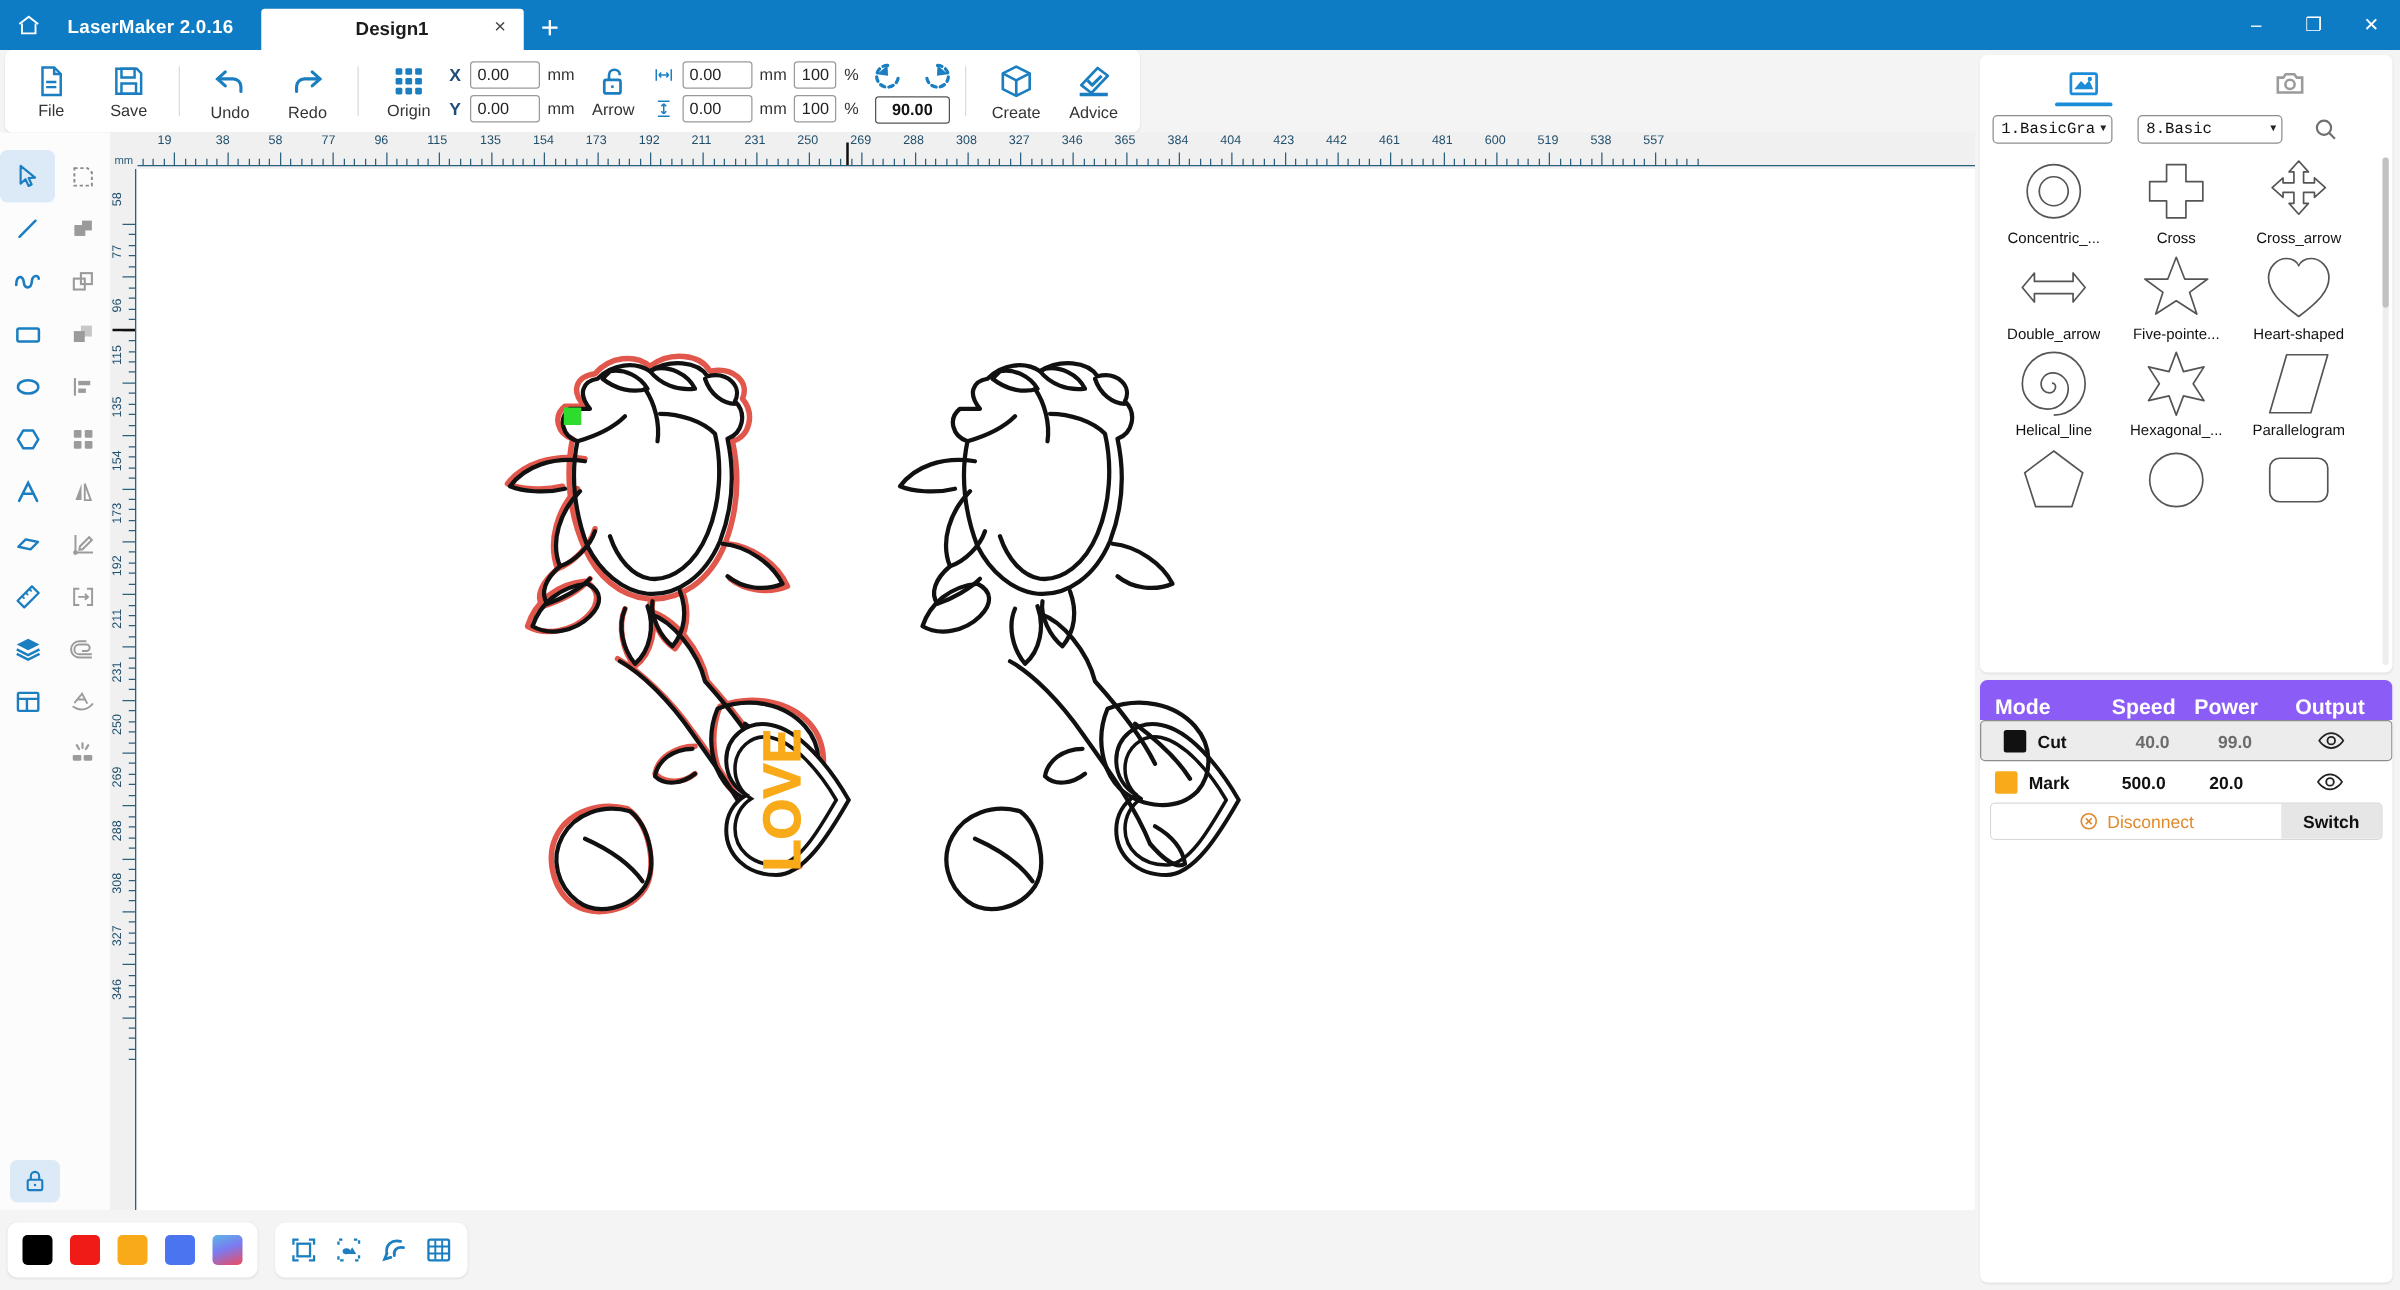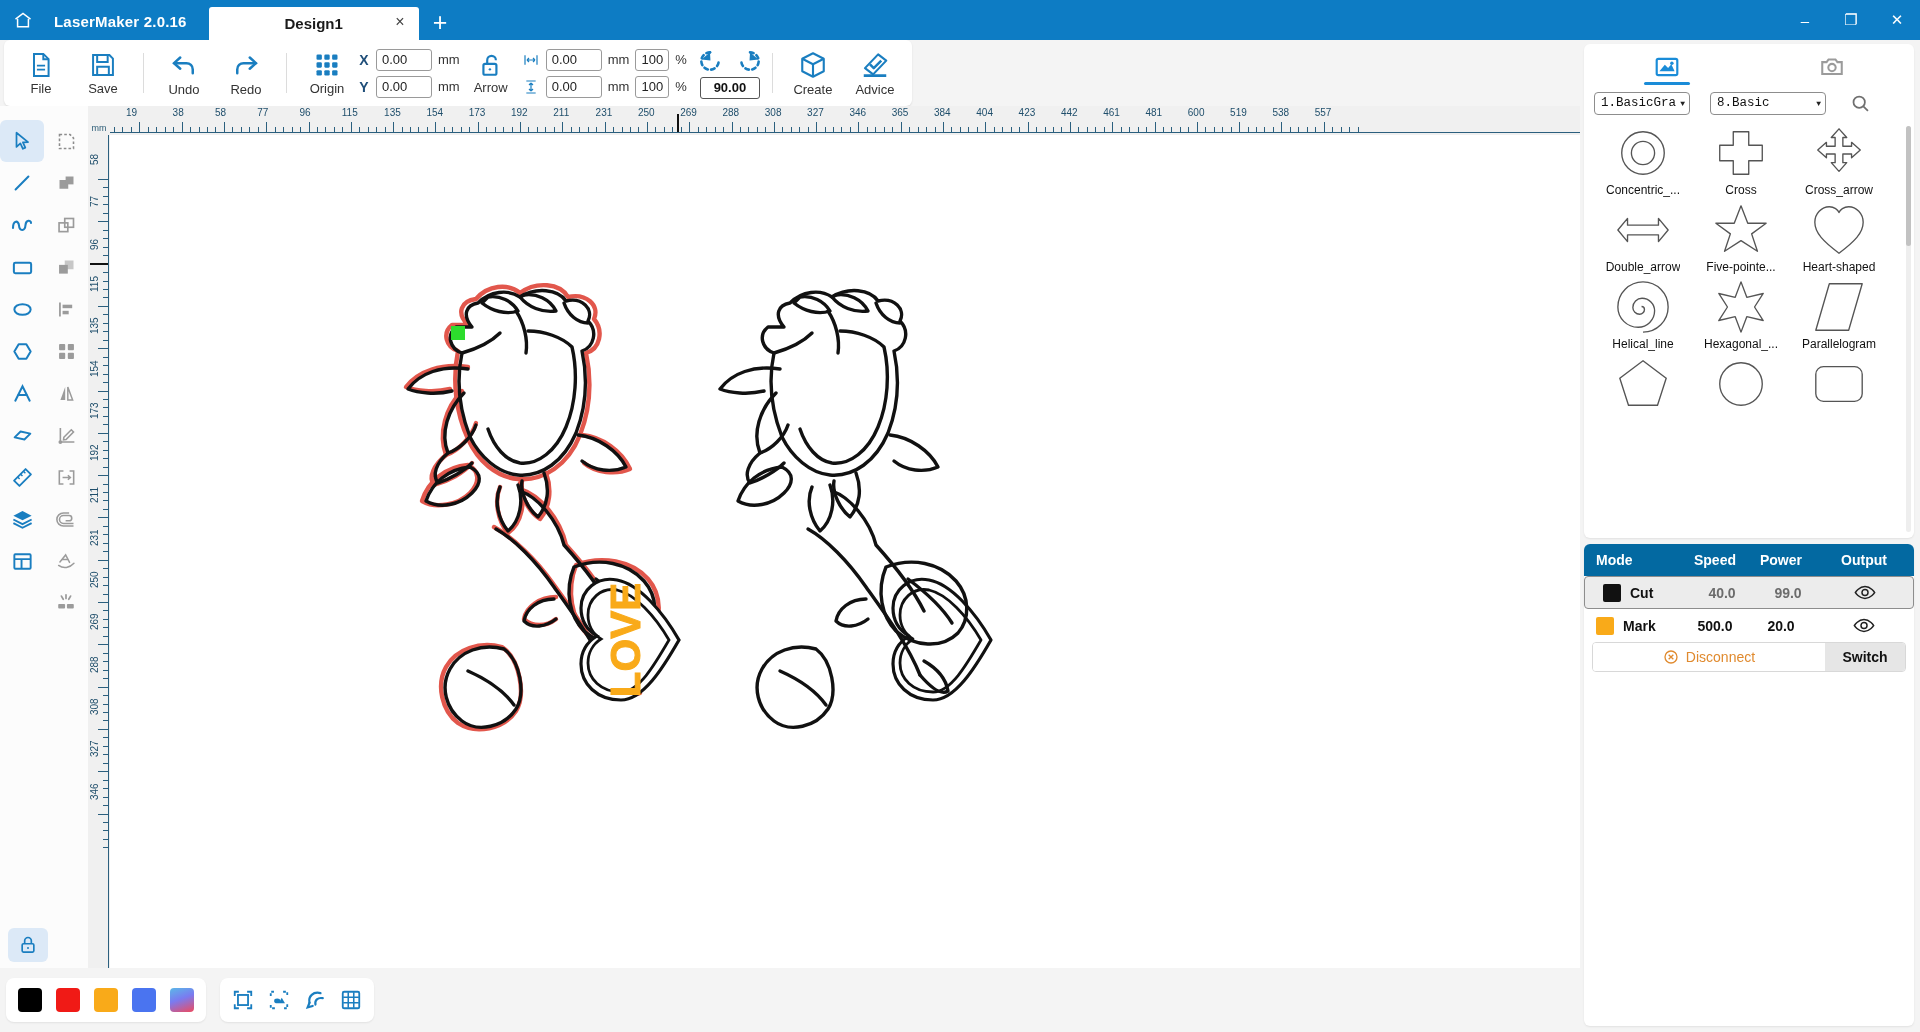--- a/index.html
+++ b/index.html
@@ -91,22 +91,22 @@
   #shapeGrid { flex:1; overflow:hidden; padding:4px 6px 0 10px; position:relative; }
   .srow { display:flex; }
   .scell { width:98px; display:flex; flex-direction:column; align-items:center; gap:1px; padding-bottom:4px;}
   .scell .sname { font-size:12px; color:#111; max-width:96px; overflow:hidden;
      white-space:nowrap; text-overflow:ellipsis; text-align:center; }
   #scrollbar { position:absolute; right:3px; top:6px; width:5px; bottom:6px; background:#eee; border-radius:3px;}
   #scrollthumb { position:absolute; left:0; top:0; width:5px; height:120px; background:#c2c2c2; border-radius:3px;}
 
   #modeCard { background:#fff; border-radius:6px; box-shadow:0 1px 2px rgba(0,0,0,.08);
      flex:1; display:flex; flex-direction:column; overflow:hidden; }
-  #modeHead { display:flex; height:32px; background:#0369a1; color:#fff; font-size:14px;
-     font-weight:bold; align-items:center; }
+  #modeHead { display:flex; height:32px; background:#8b5cf6; color:#fff; font-size:17px;
+     font-weight:bold; align-items:flex-end; }
   #modeHead div { text-align:center; }
   .mrow { display:flex; height:33px; align-items:center; font-size:14px; color:#111; }
   .mrow.sel { background:#ececec; }
   .mrow .c0 { width:98px; display:flex; align-items:center; gap:9px; padding-left:12px; font-weight:bold; }
   .mchip { width:18px; height:18px; border-radius:2px; }
   .mrow .c1, .mrow .c2 { width:66px; text-align:center; font-weight:bold; }
   .mrow.sel .c1, .mrow.sel .c2 { color:#6c6c6c; }
   .mrow .c3 { flex:1; display:flex; justify-content:center; }
   #startWrap { flex:1; display:flex; align-items:center; justify-content:center; }
   #startBtn { width:100px; height:100px; border-radius:50%; background:#1a86cf;

